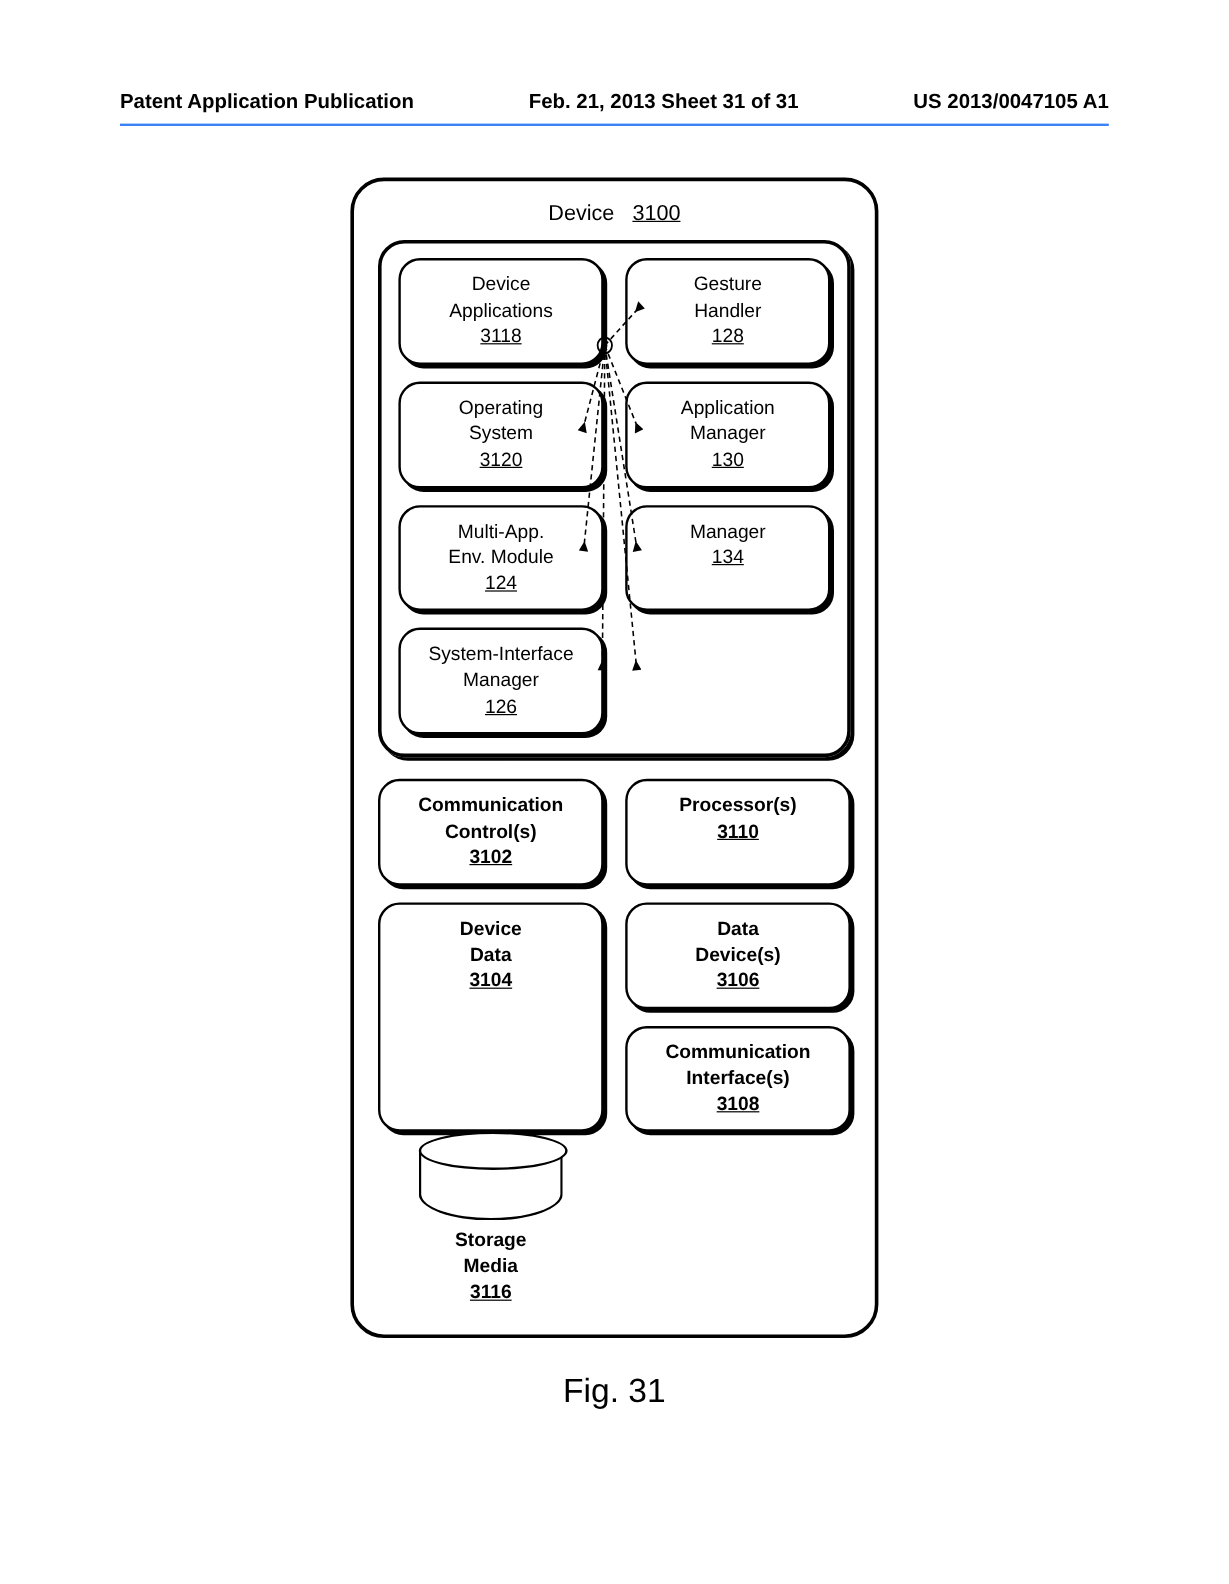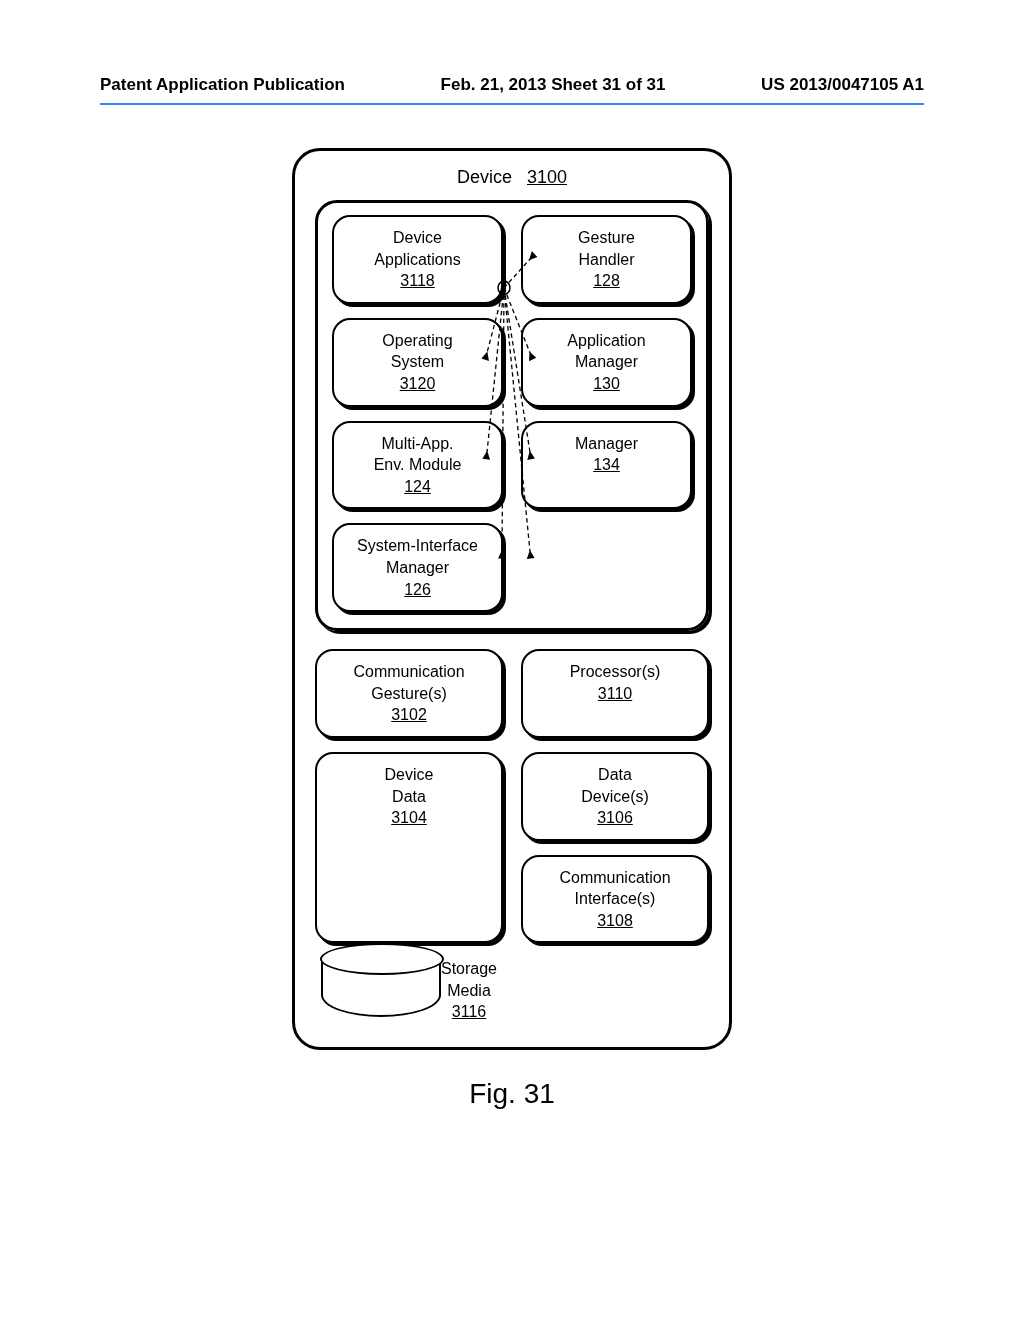--- a/index.html
+++ b/index.html
@@ -67,41 +67,42 @@
     display: grid;
     grid-template-columns: 1fr 1fr;
     gap: 14px 18px;
     position: relative;
   }
   .grid-outer {
     display: grid;
     grid-template-columns: 1fr 1fr;
     gap: 14px 18px;
     position: relative;
+    font-weight: bold;
   }
   .module {
     border: 2.5px solid #000;
     border-radius: 18px;
     box-shadow: 3px 3px 0 #000;
     padding: 10px 6px 10px 6px;
     text-align: center;
     font-size: 16px;
     line-height: 1.35;
     background: white;
     position: relative;
   }
   .module .num { text-decoration: underline; display: block; }
   .arrow-overlay {
     position: absolute;
     top: 0; left: 0; width: 100%; height: 100%;
     pointer-events: none;
   }
   .storage-wrap {
     display: flex;
-    flex-direction: row;
+    flex-direction: column;
     align-items: center;
     justify-content: center;
   }
   .cylinder {
     width: 120px;
     height: 60px;
     border: 2.5px solid #000;
     border-top: none;
     border-radius: 0 0 60px 60px / 0 0 22px 22px;
     position: relative;
@@ -207,21 +208,21 @@
           <line x1="172" y1="66" x2="155" y2="125" stroke="#000" stroke-width="1.3" stroke-dasharray="4 3" marker-end="url(#arrowhead)"></line>
           <line x1="172" y1="66" x2="155" y2="215" stroke="#000" stroke-width="1.3" stroke-dasharray="4 3" marker-end="url(#arrowhead)"></line>
           <line x1="172" y1="66" x2="170" y2="305" stroke="#000" stroke-width="1.3" stroke-dasharray="4 3" marker-end="url(#arrowhead)"></line>
         </svg>
       </div>
     </div>
 
     <div class="grid-outer">
       <div class="module">
         <span>Communication</span><br>
-        <span>Gesture(s)</span>
+        <span>Control(s)</span>
         <span class="num">3102</span>
       </div>
       <div class="module">
         <span>Processor(s)</span><br>
         <span class="num">3110</span>
       </div>
 
       <div class="module">
         <span>Device</span><br>
         <span>Data</span>

